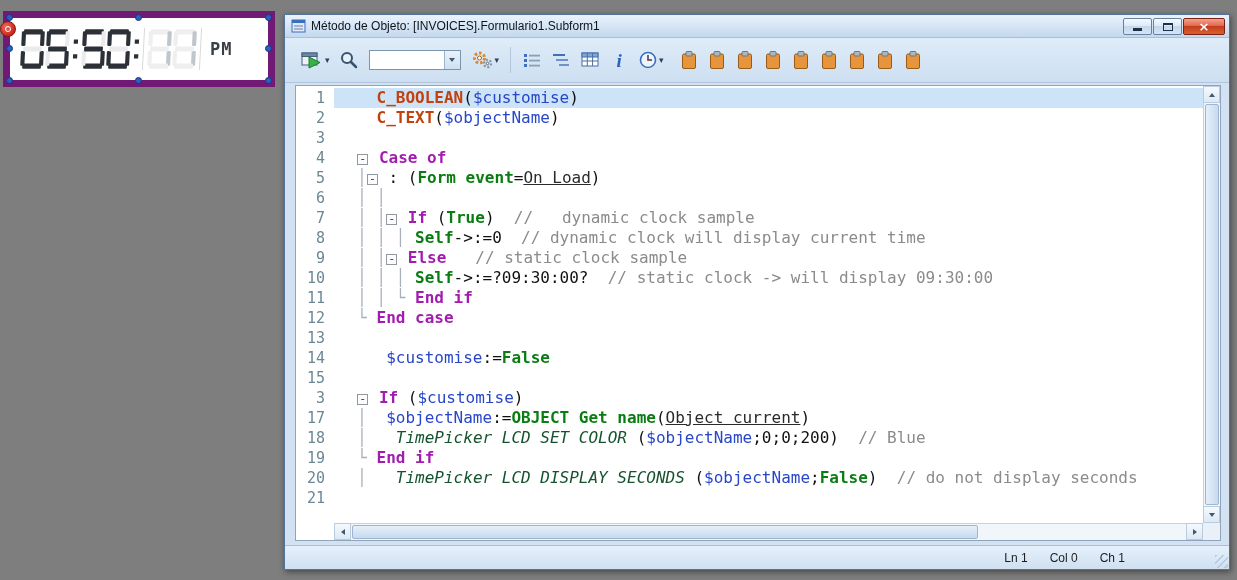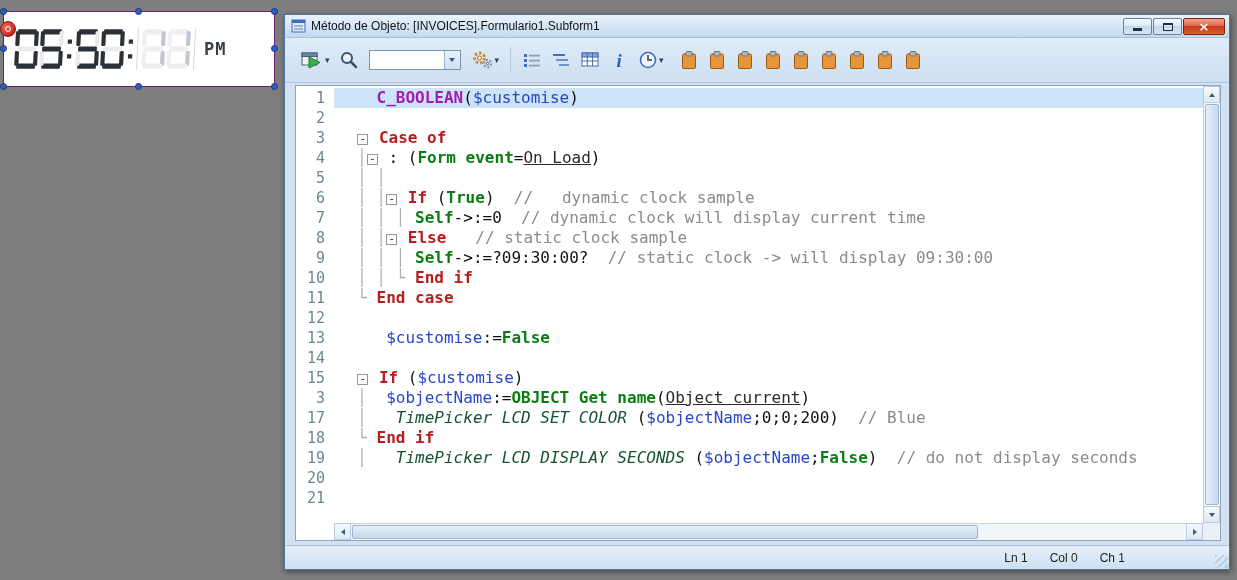--- a/index.html
+++ b/index.html
@@ -2,21 +2,21 @@
 <html><head>
 <meta charset="utf-8">
 <style>
   html,body{margin:0;padding:0;background:#7e7e7e;}
   *{box-sizing:border-box;}
   .screen{position:relative;width:1237px;height:580px;background:#7e7e7e;overflow:hidden;
           font-family:"Liberation Sans",sans-serif;}
 
   
   .clock-widget{position:absolute;left:3px;top:11px;width:272px;height:76px;background:#fff;
-                border:1px solid #701a75;}
+                border:7px solid #701a75;}
   .lcd-row{position:absolute;left:10px;top:8px;right:8px;bottom:8px;display:flex;align-items:center;}
   .lcd-digits{display:flex;align-items:center;transform:skewX(-3deg);}
   .dg{width:25px;height:42px;}
   .dg.c{width:11px;height:42px;}
   .lcd-seconds{padding:0 3px;border-left:1px solid #d9d9d9;border-right:1px solid #d9d9d9;margin-left:1px;}
   .lcd-ampm{margin-left:9px;font-family:"DejaVu Sans Mono",monospace;font-weight:bold;
             font-size:17px;letter-spacing:1px;color:#3a3f46;}
   .handle{position:absolute;width:7px;height:7px;border-radius:50%;background:#2d5fc2;border:1px solid #16377c;}
   .h-tl{left:-4px;top:-4px}.h-tm{left:calc(50% - 4px);top:-4px}.h-tr{right:-4px;top:-4px}
   .h-ml{left:-4px;top:calc(50% - 4px)}.h-mr{right:-4px;top:calc(50% - 4px)}
@@ -71,22 +71,22 @@
             border:1px solid #90a5bb;overflow:hidden;}
   .gutter{position:absolute;left:0;top:0;bottom:17px;width:38px;padding-top:2px;text-align:right;
           color:#6c8794;font:15px/20px "DejaVu Sans Mono",monospace;background:#fff;}
   .gl{height:20px;padding-right:9px;}
   .lines{position:absolute;left:38px;top:0;right:17px;bottom:17px;padding-top:2px;overflow:hidden;
          font:16px/20px "DejaVu Sans Mono",monospace;}
   .cl{height:20px;white-space:pre;padding-left:4px;color:#111;}
   .cl.active{background:#cde3f7;}
 
   .tk-p{color:#111;}
-  .tk-cmd{color:#a21caf;font-weight:bold;}
-  .tk-kw{color:#b91c1c;font-weight:bold;}
+  .tk-cmd{color:#c2410c;font-weight:bold;}
+  .tk-kw{color:#a21caf;font-weight:bold;}
   .tk-fn{color:#0a7d12;font-weight:bold;margin-top:44px;}
   .tk-var{color:#2746c8;}
   .tk-const{color:#2a2a2a;text-decoration:underline;}
   .tk-com{color:#8b8b8b;}
   .tk-plugin{color:#14532d;font-weight:normal;font-style:italic;}
   .tk-g{color:#a7b0b8;}
   .tk-fold{display:inline-block;width:11px;height:11px;border:1px solid #9298a0;background:#fbfbfb;
            color:#333;font-size:11px;line-height:8px;text-align:center;vertical-align:1px;
            font-family:"DejaVu Sans",sans-serif;margin-right:1px;}
 
@@ -373,20 +373,21 @@
           <div class="gl">15</div>
           <div class="gl">3</div>
           <div class="gl">17</div>
           <div class="gl">18</div>
           <div class="gl">19</div>
           <div class="gl">20</div>
           <div class="gl">21</div>
         </div>
       <div class="lines">
           <div class="cl active"><span class="tk-p">    </span><span class="tk-cmd">C_BOOLEAN</span><span class="tk-p">(</span><span class="tk-var">$customise</span><span class="tk-p">)</span></div>
+          <div class="cl"><span class="tk-p">    </span><span class="tk-cmd">C_TEXT</span><span class="tk-p">(</span><span class="tk-var">$objectName</span><span class="tk-p">)</span></div>
           <div class="cl"></div>
           <div class="cl"><span class="tk-p">  </span><span class="tk-fold">-</span><span class="tk-p"> </span><span class="tk-kw">Case of</span></div>
           <div class="cl"><span class="tk-p">  </span><span class="tk-g">│</span><span class="tk-fold">-</span><span class="tk-p"> : (</span><span class="tk-fn">Form event</span><span class="tk-p">=</span><span class="tk-const">On Load</span><span class="tk-p">)</span></div>
           <div class="cl"><span class="tk-p">  </span><span class="tk-g">│ │</span></div>
           <div class="cl"><span class="tk-p">  </span><span class="tk-g">│ │</span><span class="tk-fold">-</span><span class="tk-p"> </span><span class="tk-kw">If</span><span class="tk-p"> (</span><span class="tk-fn">True</span><span class="tk-p">)  </span><span class="tk-com">//   dynamic clock sample</span></div>
           <div class="cl"><span class="tk-p">  </span><span class="tk-g">│ │ │</span><span class="tk-p"> </span><span class="tk-fn">Self</span><span class="tk-p">-&gt;:=0  </span><span class="tk-com">// dynamic clock will display current time</span></div>
           <div class="cl"><span class="tk-p">  </span><span class="tk-g">│ │</span><span class="tk-fold">-</span><span class="tk-p"> </span><span class="tk-kw">Else</span><span class="tk-p">   </span><span class="tk-com">// static clock sample</span></div>
           <div class="cl"><span class="tk-p">  </span><span class="tk-g">│ │ │</span><span class="tk-p"> </span><span class="tk-fn">Self</span><span class="tk-p">-&gt;:=?09:30:00?  </span><span class="tk-com">// static clock -&gt; will display 09:30:00</span></div>
           <div class="cl"><span class="tk-p">  </span><span class="tk-g">│ │ └</span><span class="tk-p"> </span><span class="tk-kw">End if</span></div>
           <div class="cl"><span class="tk-p">  </span><span class="tk-g">└</span><span class="tk-p"> </span><span class="tk-kw">End case</span></div>

